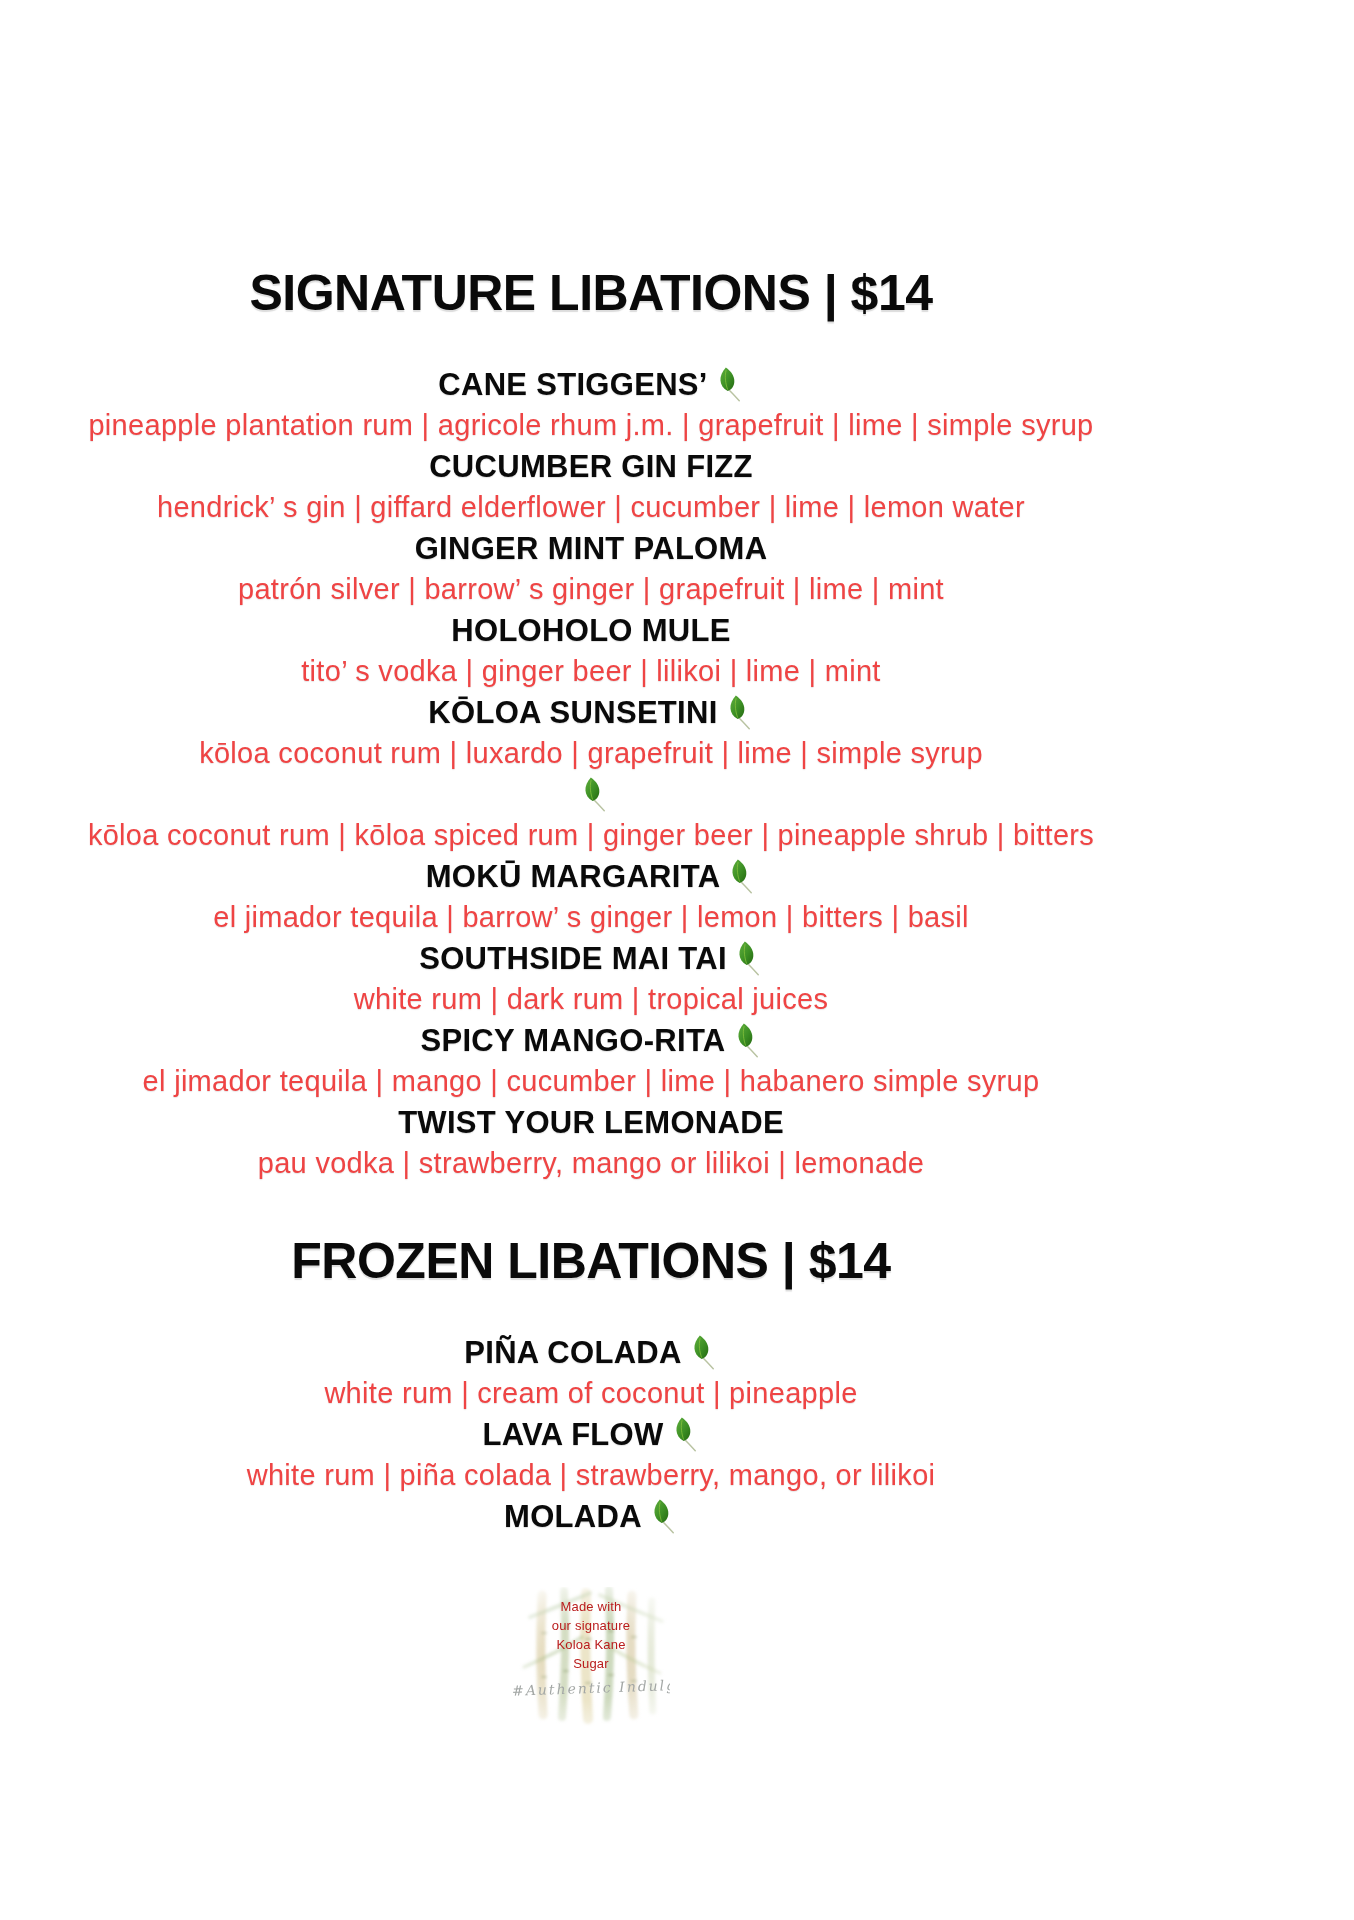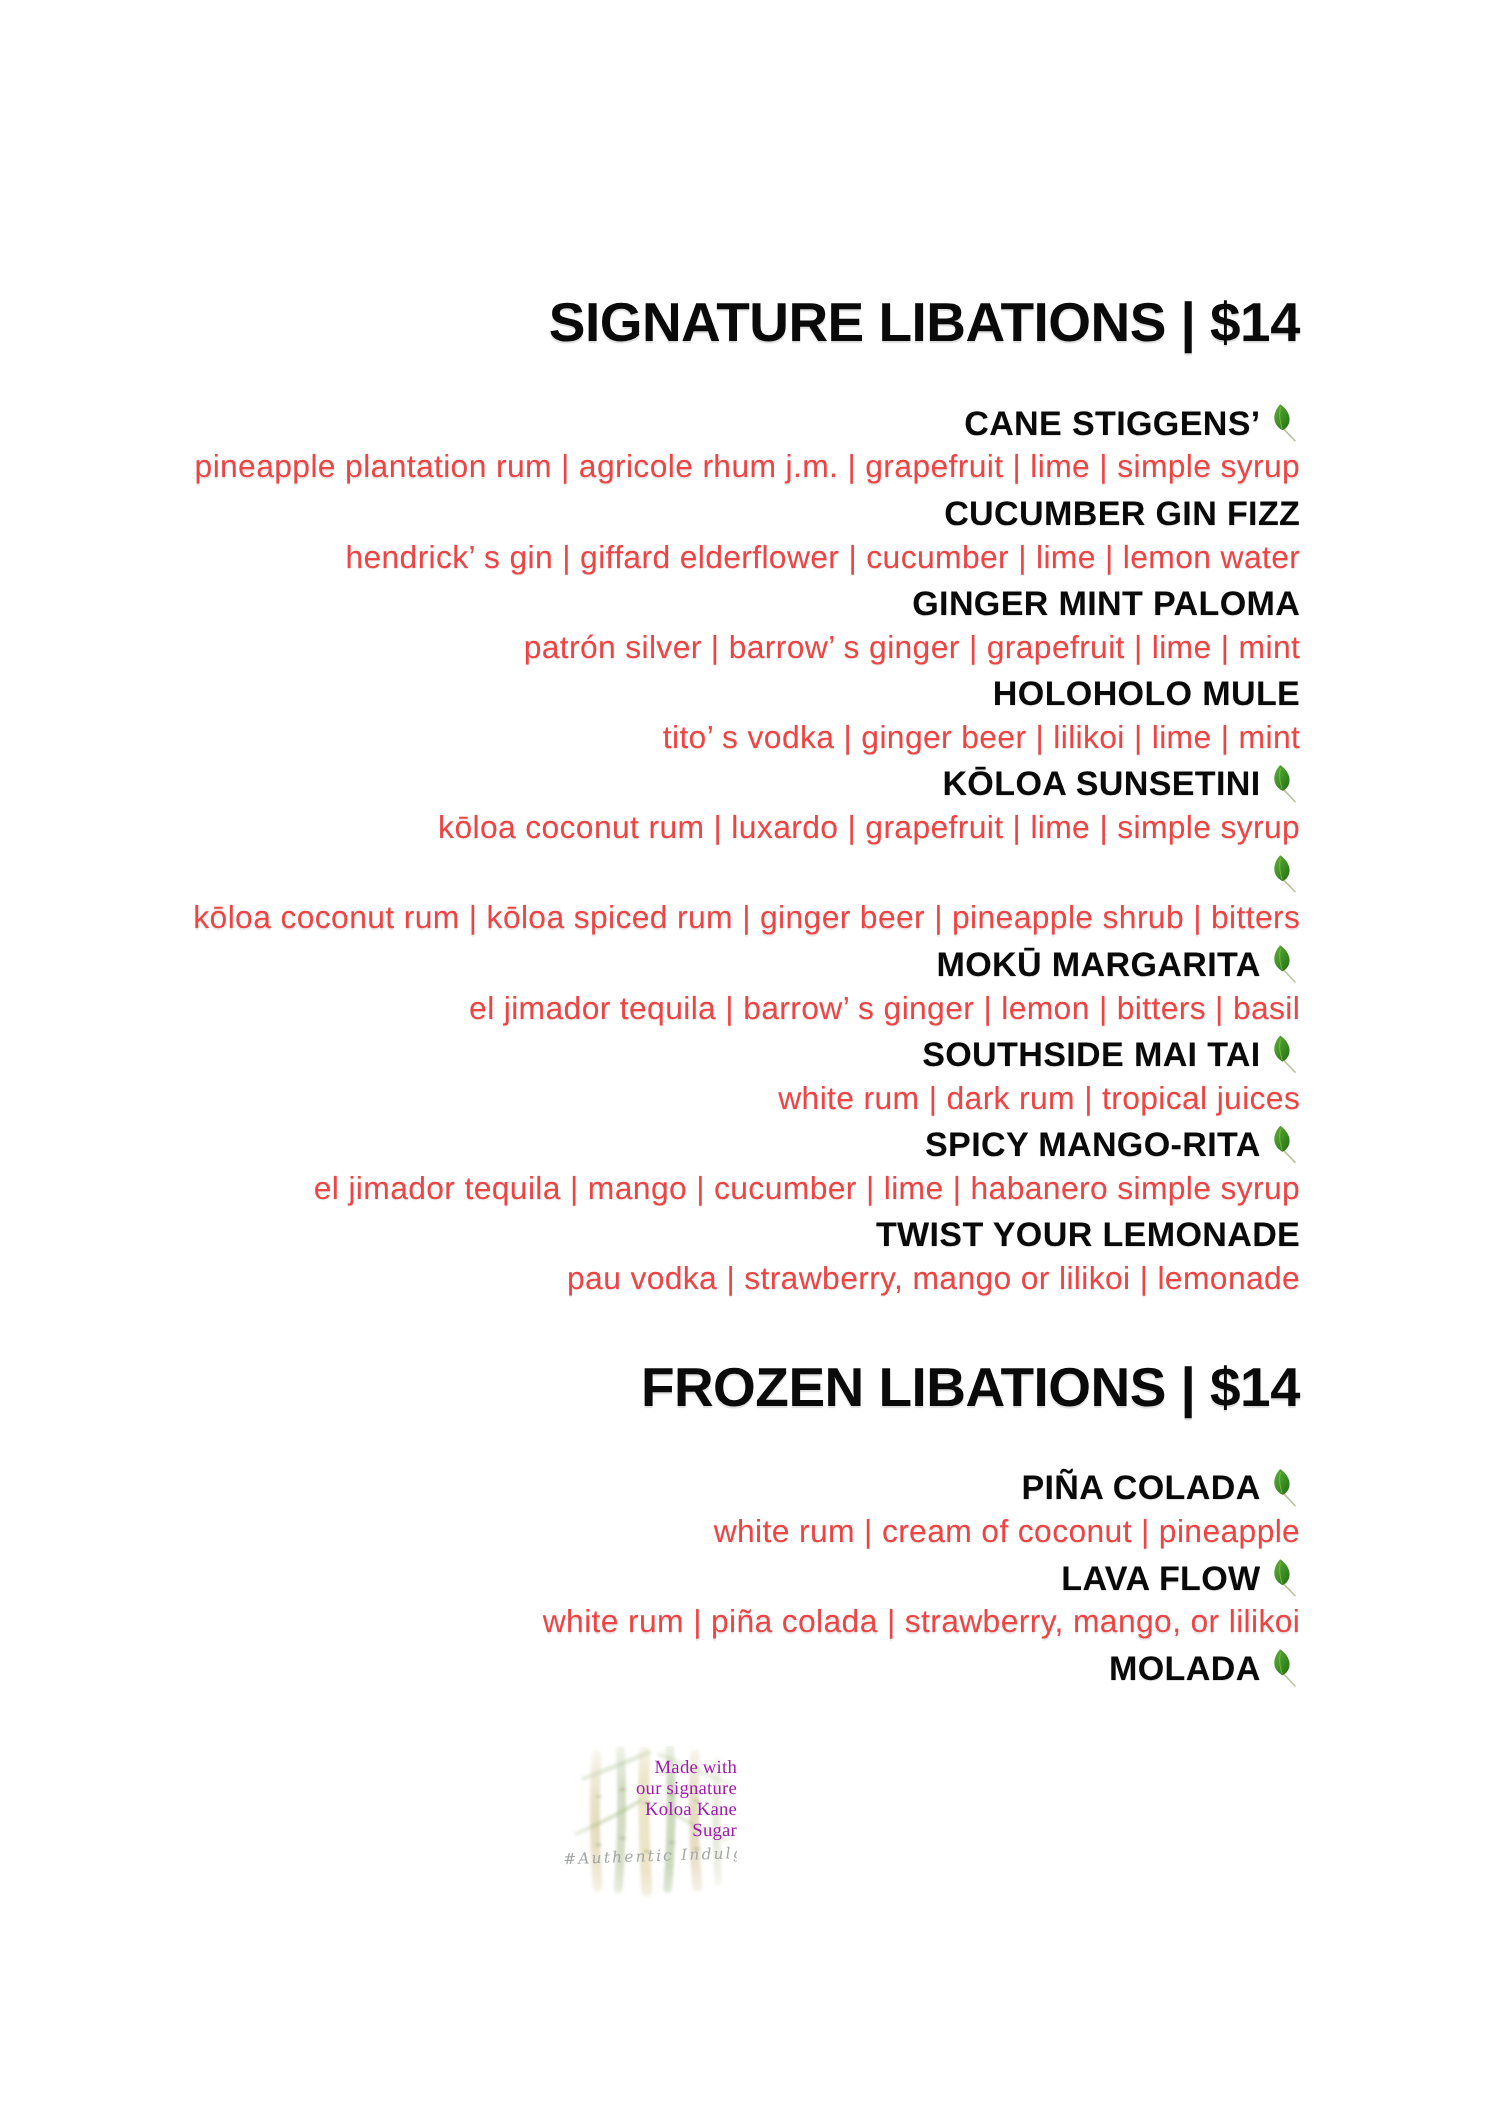--- a/index.html
+++ b/index.html
@@ -5,21 +5,21 @@
   html, body { margin: 0; padding: 0; background: #ffffff; }
   body {
     width: 1354px; height: 1920px;
     font-family: "Liberation Sans", sans-serif;
     color: #0d0d0d;
   }
   .page {
     position: relative;
     width: 1182px; height: 1920px;
     background: #ffffff;
-    text-align: right;
+    text-align: center;
     overflow: hidden;
   }
   .menu { padding-top: 268px; }
 
   .section-title {
     margin: 0;
     font-size: 50px;
     font-weight: bold;
     line-height: 50px;
     letter-spacing: -0.5px;
@@ -67,25 +67,24 @@
     position: absolute; inset: 0;
     background: radial-gradient(ellipse at center,
       rgba(255,255,255,0) 40%,
       rgba(255,255,255,0.75) 78%,
       #ffffff 100%);
     pointer-events: none;
   }
   .badge-text {
     position: relative; z-index: 2;
     padding-top: 10px;
-    font-size: 17px;
+    font-size: 13px;
     line-height: 19px;
-    color: #a21caf;
+    color: #b91c1c;
     letter-spacing: 0.2px;
-    font-family: Liberation Serif, serif;
   }
   .badge-signature {
     position: relative; z-index: 2;
     margin-top: 7px;
     font-family: "DejaVu Serif", serif;
     font-style: italic;
     font-size: 14px;
     letter-spacing: 2px;
     color: #a3a7a5;
     transform: rotate(-2deg);

